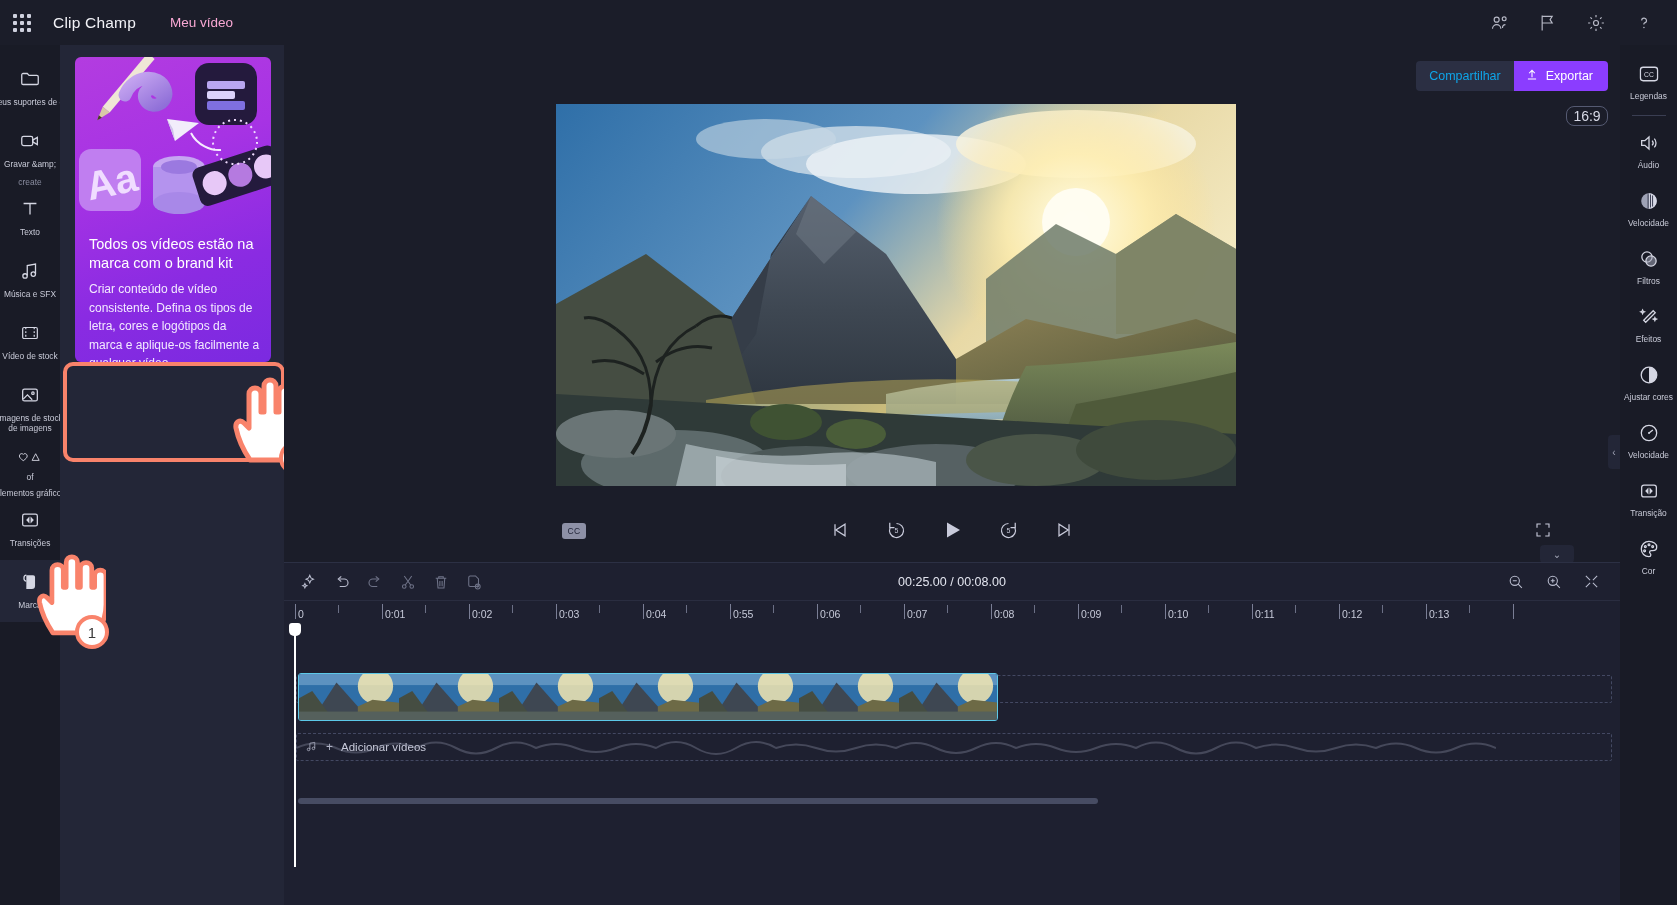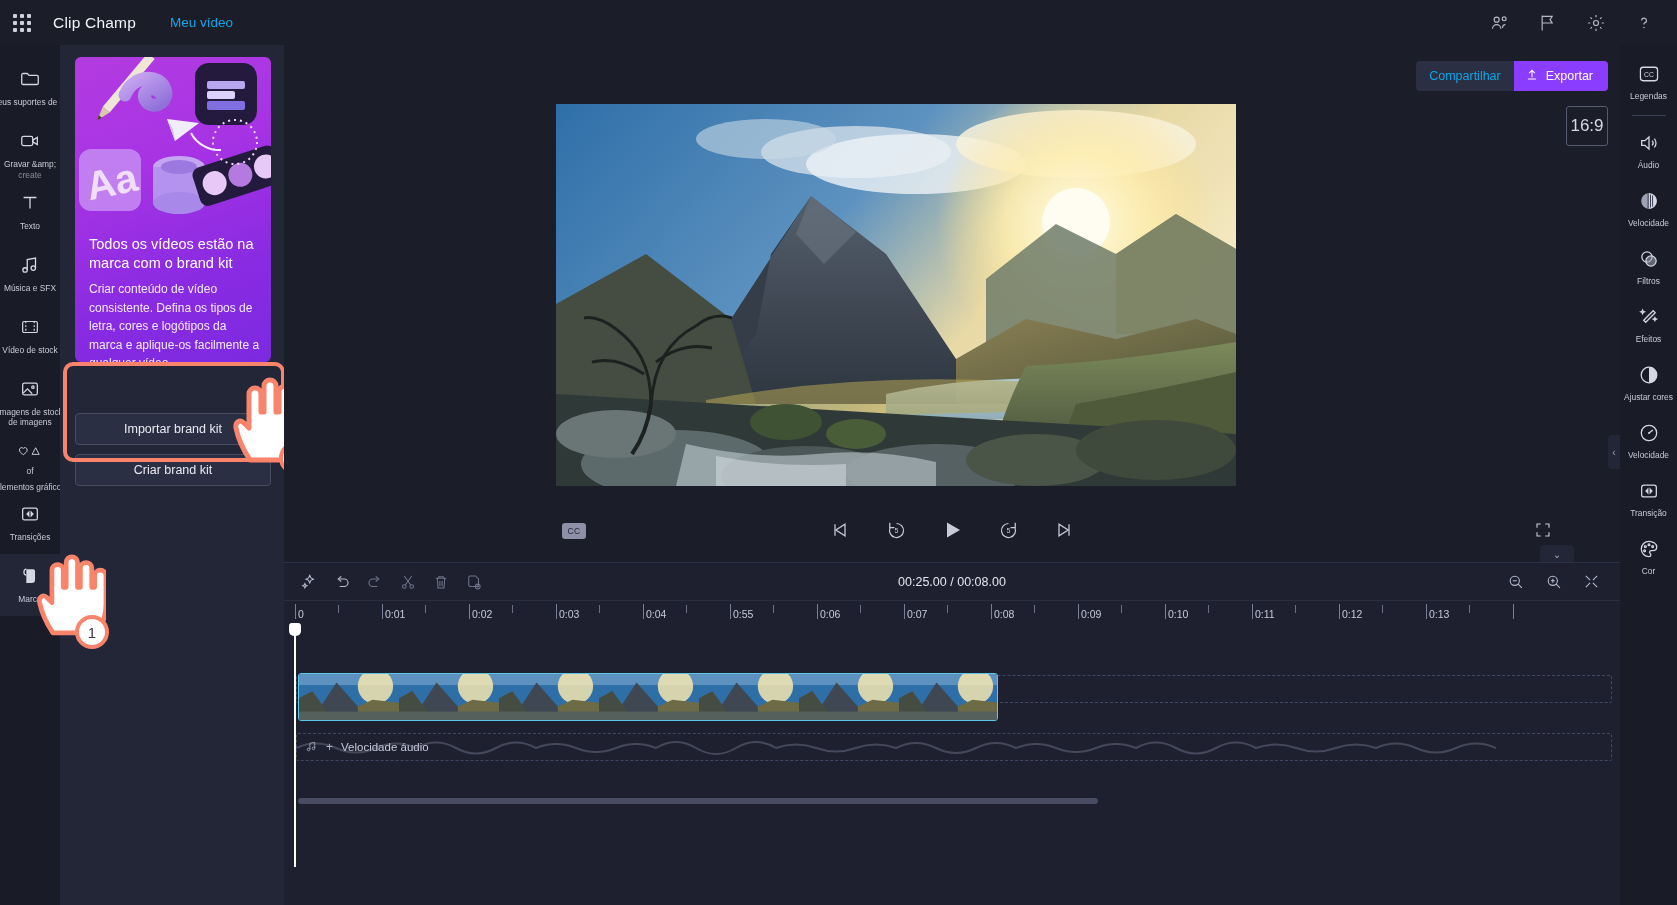--- a/index.html
+++ b/index.html
@@ -15,21 +15,21 @@
   
   .topbar {
     position: absolute; left: 0; top: 0; width: 1677px; height: 45px;
     background: #1b1d29; display: flex; align-items: center;
   }
   .waffle { width: 26px; height: 26px; margin-left: 9px; display: grid;
     grid-template-columns: repeat(3, 1fr); grid-template-rows: repeat(3, 1fr);
     gap: 3px; padding: 4px; cursor: pointer; }
   .waffle i { background: #cfd1de; border-radius: 1px; display: block; }
   .brand { margin-left: 18px; font-size: 15.5px; color: #f2f2f7; letter-spacing: .2px; }
-  .projname { margin-left: 34px; font-size: 13.5px; color: #0ea5e9; }
+  .projname { margin-left: 34px; font-size: 13.5px; color: #f9a8d4; }
   .topright { margin-left: auto; display: flex; align-items: center; gap: 26px; padding-right: 22px; }
   .topicon { width: 22px; height: 22px; opacity: .85; cursor: pointer; display:flex; align-items:center; justify-content:center;}
   .topicon svg { display: block; }
 
   
   .rail {
     position: absolute; left: 0; top: 45px; width: 60px; height: 860px;
     background: #191b26; padding-top: 12px;
   }
   .rail-item {
@@ -100,23 +100,23 @@
     font-size: 12.5px; border: none; border-radius: 4px 0 0 4px; cursor: pointer;
     font-family: "Liberation Sans", sans-serif;
   }
   .export-btn {
     height: 30px; padding: 0 15px 0 11px; background: #8b3dff; color: #fff;
     font-size: 12.5px; border: none; border-radius: 0 4px 4px 0; cursor: pointer;
     display: flex; align-items: center; gap: 7px;
     font-family: "Liberation Sans", sans-serif;
   }
   .ratio-chip {
-    position: absolute; right: 12px; top: 61px; width: 42px; height: 40px;
-    border: 1px solid #555a72; border-radius: 3px; color: #d7d9e6;
-    font-size: 17px; display: flex; align-items: center; justify-content: center; cursor: pointer;
+    position: absolute; right: 12px; top: 61px; width: 42px; height: 20px;
+    border: 1px solid #555a72; border-radius: 8px; color: #d7d9e6;
+    font-size: 14px; display: flex; align-items: center; justify-content: center; cursor: pointer;
   }
   .video {
     position: absolute; left: 272px; top: 59px; width: 680px; height: 382px;
     overflow: hidden; background: #0a1622;
   }
   .collapse-tab {
     position: absolute; right: 0px; top: 390px; width: 12px; height: 34px;
     background: #232637; border-radius: 4px 0 0 4px; display:flex;align-items:center;justify-content:center;
     color:#9fa2b4; font-size:10px; cursor: pointer;
   }
@@ -260,21 +260,21 @@
     </div>
 
     <div class="rail-item">
       <span class="ic">
         <svg width="22" height="22" viewBox="0 0 24 24" fill="none" stroke="#d5d7e3" stroke-width="1.4">
           <rect x="3" y="7" width="12" height="10" rx="2"></rect>
             <path d="M15 11l5-3v8l-5-3z"></path>
         </svg>
       </span>
       <span class="lbl">Gravar &amp;amp;</span>
-      <span class="lbl" style="color:#8a8da0;margin-top:1px;">create</span>
+      <span class="lbl" style="color:#8a8da0;margin-top:8px;">create</span>
     </div>
 
     <div class="rail-item">
       <span class="ic">
         <svg width="22" height="22" viewBox="0 0 24 24" fill="none" stroke="#d5d7e3" stroke-width="1.4">
           <path d="M5 6h14M12 6v12"></path>
         </svg>
       </span>
       <span class="lbl">Texto</span>
     </div>
@@ -393,24 +393,20 @@
           <circle cx="160" cy="85" r="22" fill="none" stroke="#f0dcff" stroke-width="2" stroke-dasharray="2 4"></circle>
           <path d="M116 76c6 12 20 18 30 17" fill="none" stroke="#f6ecff" stroke-width="2"></path>
         </svg>
       </div>
       <div class="promo-txt">
         <div class="promo-h">Todos os vídeos estão na marca com o brand kit</div>
         <div class="promo-p">Criar conteúdo de vídeo consistente. Defina os tipos de letra, cores e logótipos da marca e aplique-os facilmente a qualquer vídeo.</div>
       </div>
     </div>
 
-    <div class="btnwrap">
-      <button class="kitbtn">Importar brand kit</button>
-      <button class="kitbtn">Criar brand kit</button>
-    </div>
   </div>
 
   <div class="hl-rect"></div>
 
   <div class="hand" style="left:228px; top:372px;">
     <svg width="78" height="92" viewBox="0 0 78 92">
       <path d="M22 88c-8-12-12-22-14-32-1-6 4-9 8-5l5 5V22c0-4 3-6 6-6s6 2 6 6v18h3V14c0-4 3-6 6-6s6 2 6 6v26h3V20c0-4 3-6 6-6s6 2 6 6v20h3V28c0-4 3-6 6-6s6 2 6 6v30c0 12-4 22-9 30z" fill="#ffffff" stroke="#f9836b" stroke-width="5" stroke-linejoin="round"></path>
     </svg>
   </div>
   <div class="badge" style="left:279px; top:441px;">2</div>
@@ -769,21 +765,21 @@
 
       <div class="track-dashed" style="top:106px">
         <span>
           <svg width="13" height="13" viewBox="0 0 24 24" fill="none" stroke="#b9bcce" stroke-width="1.4">
             <path d="M9 17V6l9-1.6V15"></path>
               <circle cx="6.6" cy="17.4" r="2.4"></circle>
               <circle cx="15.6" cy="15.4" r="2.4"></circle>
           </svg>
         </span>
         <span style="color:#b9bcce;font-size:12px;">+</span>
-        <span>Velocidade áudio</span>
+        <span>Adicionar vídeos</span>
       </div>
 
       <svg class="waveform" viewBox="0 0 1200 26" preserveAspectRatio="none">
         <path d="M0 13 Q20 4 40 13 T80 13 T120 13 Q140 2 160 13 T200 13 T240 13 Q260 5 280 13 T320 13 T360 13 Q380 1 400 13 T440 13 T480 13 Q500 6 520 13 T560 13 T600 13 Q620 3 640 13 T680 13 T720 13 Q740 5 760 13 T800 13 T840 13 Q860 2 880 13 T920 13 T960 13 Q980 6 1000 13 T1040 13 T1080 13 Q1100 4 1120 13 T1160 13 T1200 13" fill="none" stroke="#8f93a8" stroke-width="2"></path>
       </svg>
 
       <div class="playhead"></div>
       <div class="hscroll"></div>
     </div>
   </div>

